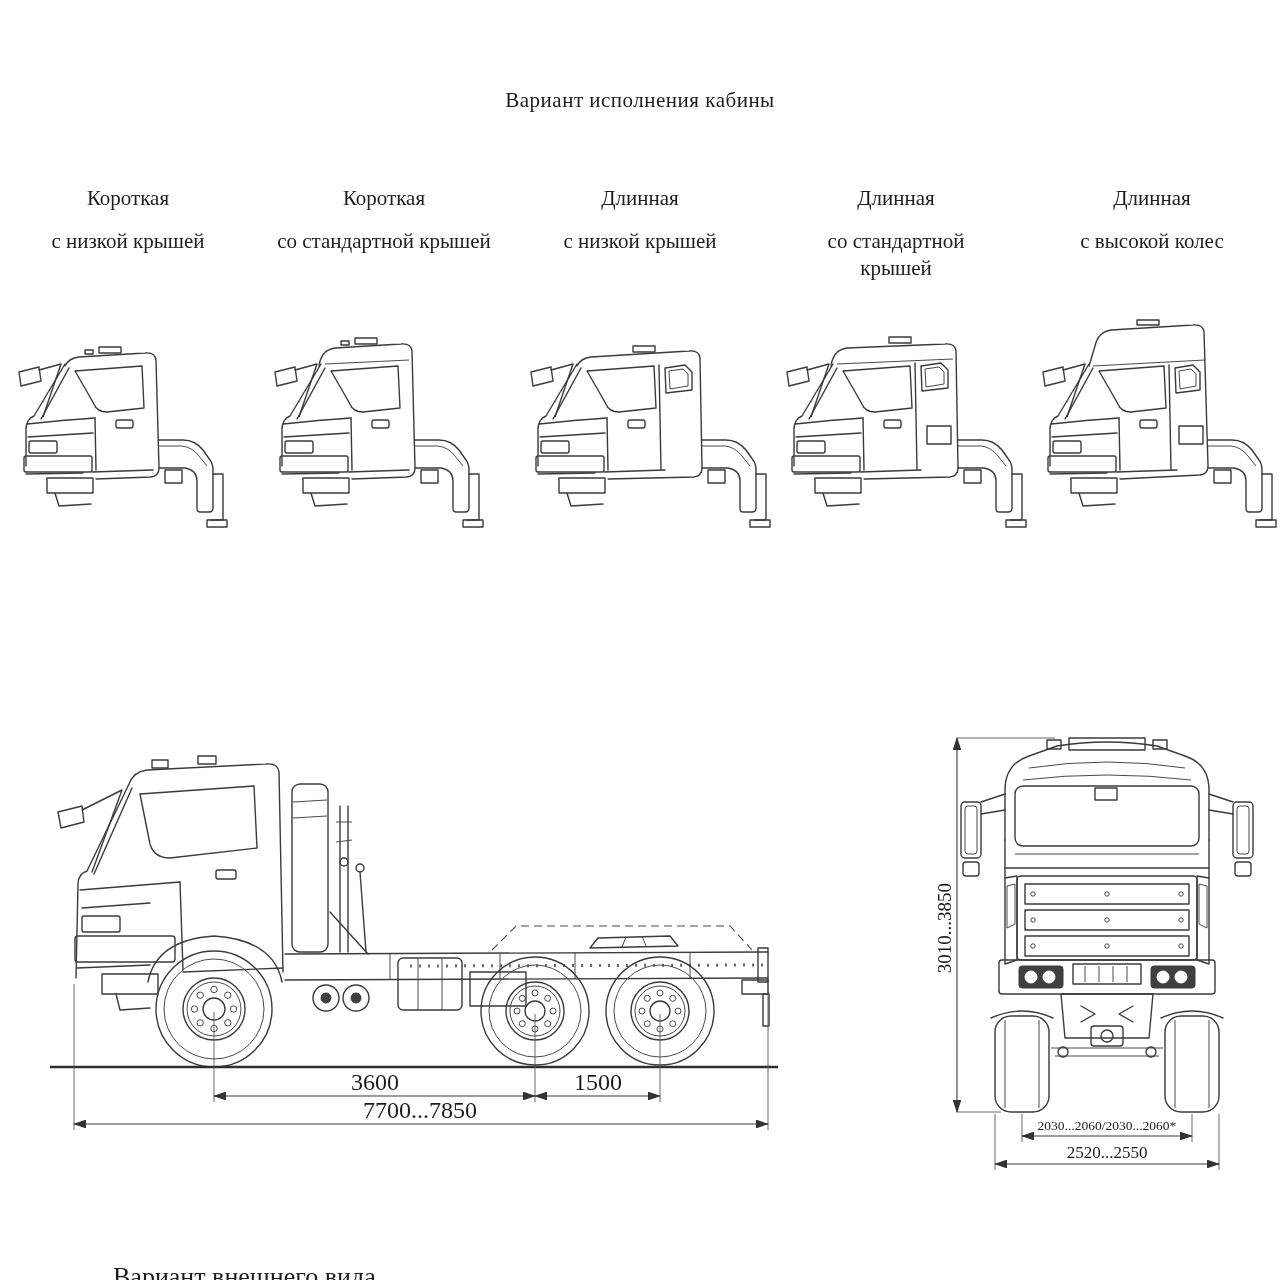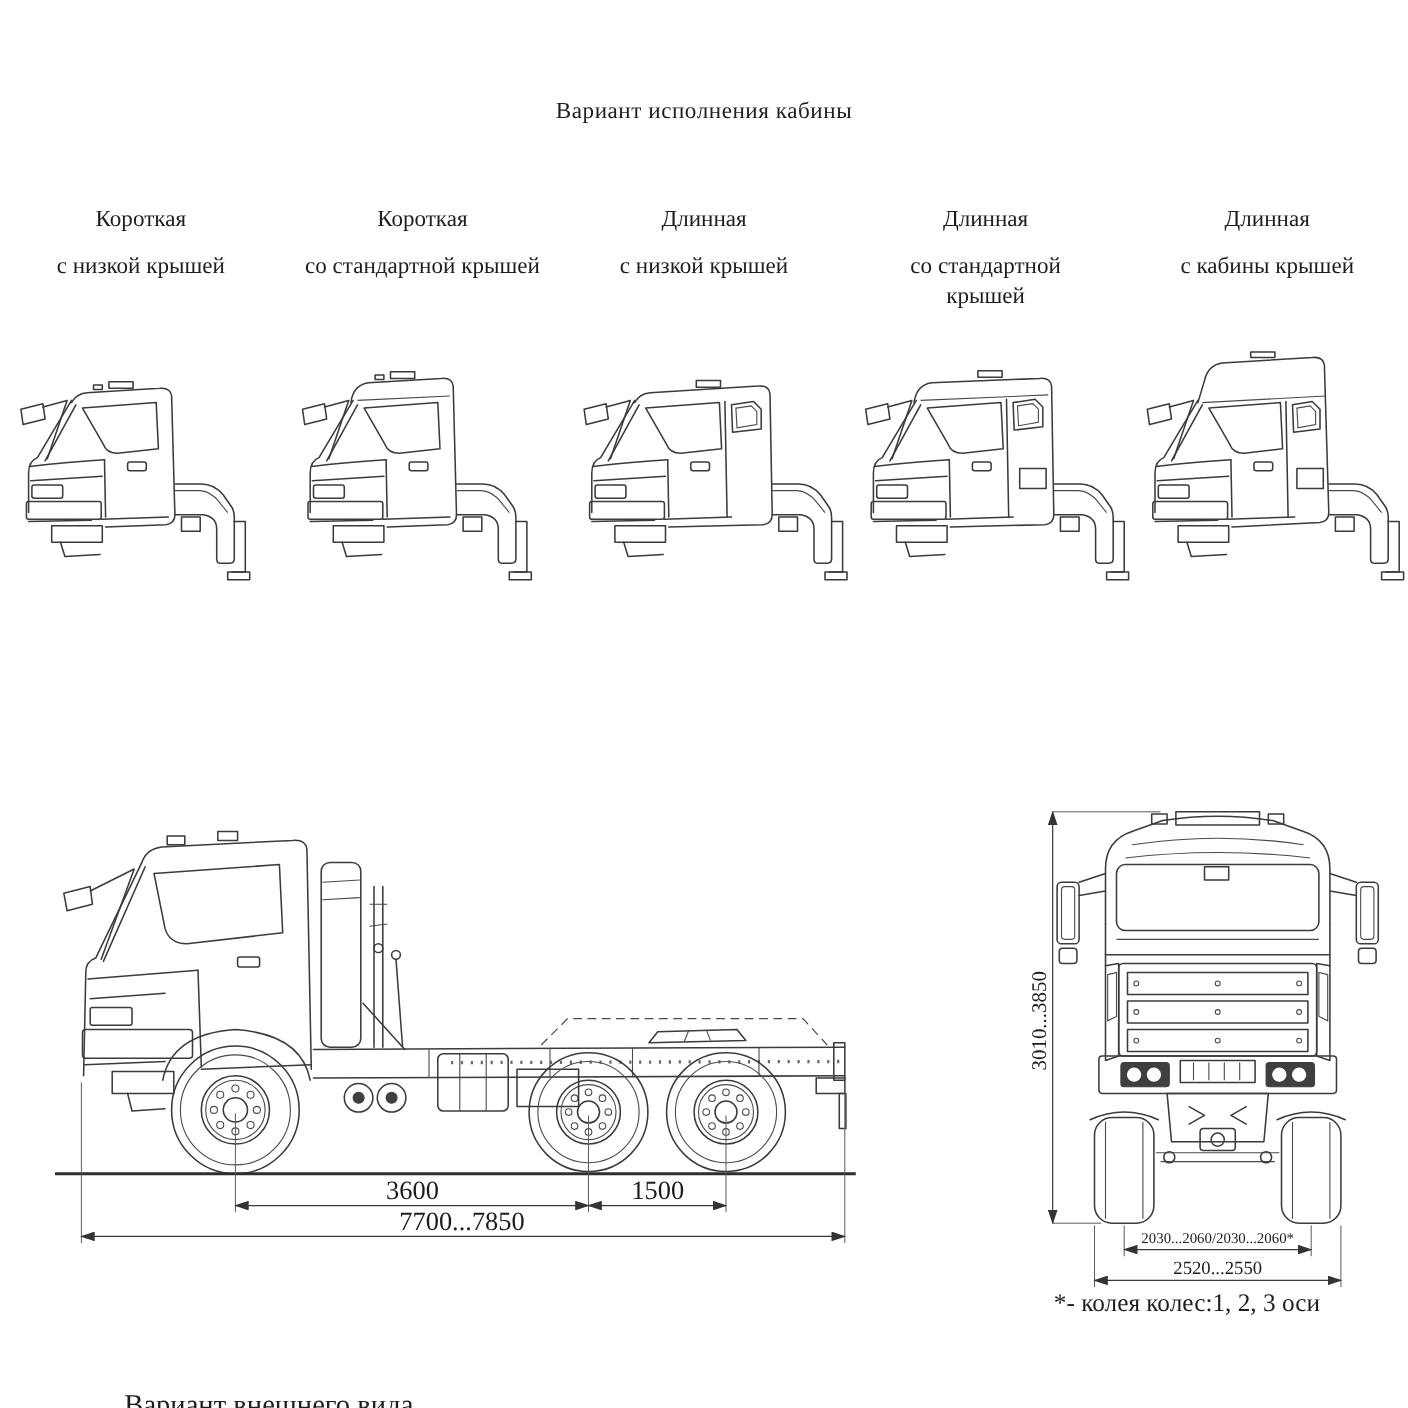--- a/index.html
+++ b/index.html
@@ -76,21 +76,21 @@
     <div class="label-col">
       <div class="v-line1">Длинная</div>
       <div class="v-line2">с низкой крышей</div>
     </div>
     <div class="label-col wrap">
       <div class="v-line1">Длинная</div>
       <div class="v-line2">со стандартной крышей</div>
     </div>
     <div class="label-col">
       <div class="v-line1">Длинная</div>
-      <div class="v-line2">с кабины крышей</div>
+      <div class="v-line2">с высокой колес</div>
     </div>
   </div>
 
   <div class="cabs-row">
 
     <div class="cab-cell">
         <svg width="250" height="215" viewBox="0 0 250 215">
       <use href="#front-sec"></use>
       <path class="ln" d="M62,46 Q66,38 76,37 L142,33 Q152,32 153,40 L156,148 Q156,156 148,157 L93,159"></path>
       <rect class="ln" x="96" y="27" width="22" height="6"></rect>
@@ -348,17 +348,16 @@
     <rect class="ln" x="230" y="288" width="54" height="96" rx="16"></rect>
     <path class="thin" d="M240,292 L240,380 M274,292 L274,380"></path>
 
     <path class="ext" d="M87,386 L87,414 M257,386 L257,414 M60,386 L60,442 M284,386 L284,442"></path>
     <path class="dim" d="M87,408 L257,408" marker-start="url(#arF)" marker-end="url(#arF)"></path>
     <text x="172" y="402" text-anchor="middle" font-size="13.5">2030...2060/2030...2060*</text>
     <path class="dim" d="M60,436 L284,436" marker-start="url(#arF)" marker-end="url(#arF)"></path>
     <text x="172" y="430" text-anchor="middle" font-size="17">2520...2550</text>
   </svg>
 
-  <div class="footnote">*- колея колес:1, 2, 3 оси</div>
 
   <div class="bottom-caption">Вариант внешнего вида</div>
 
 </div>
 
 </body></html>

